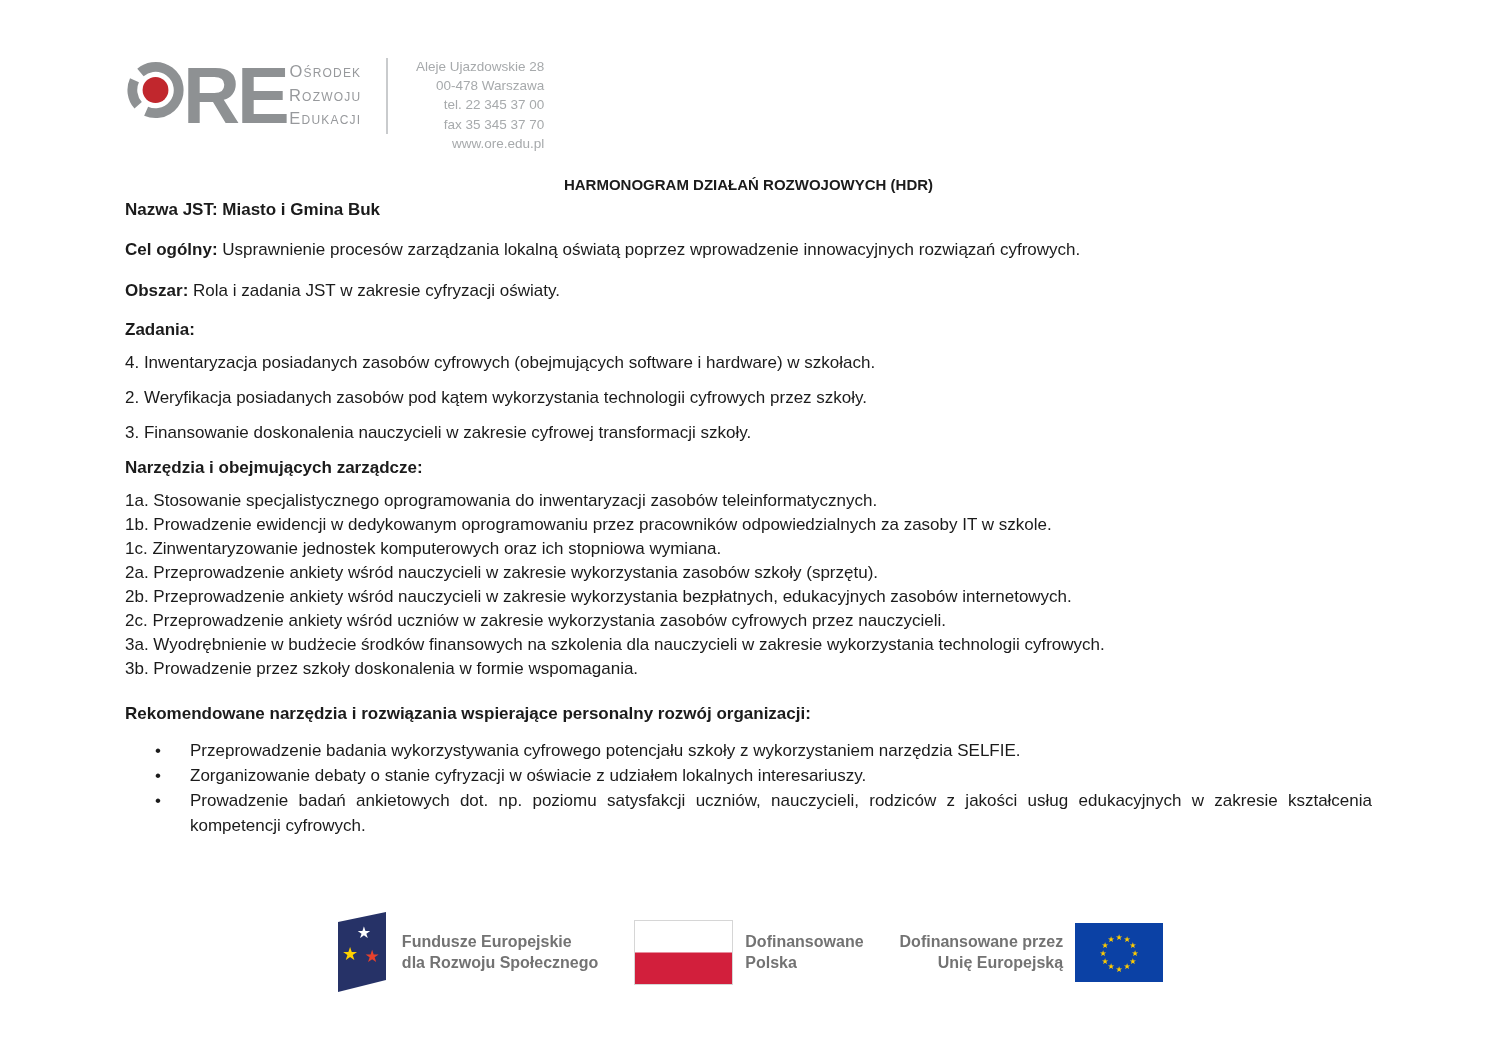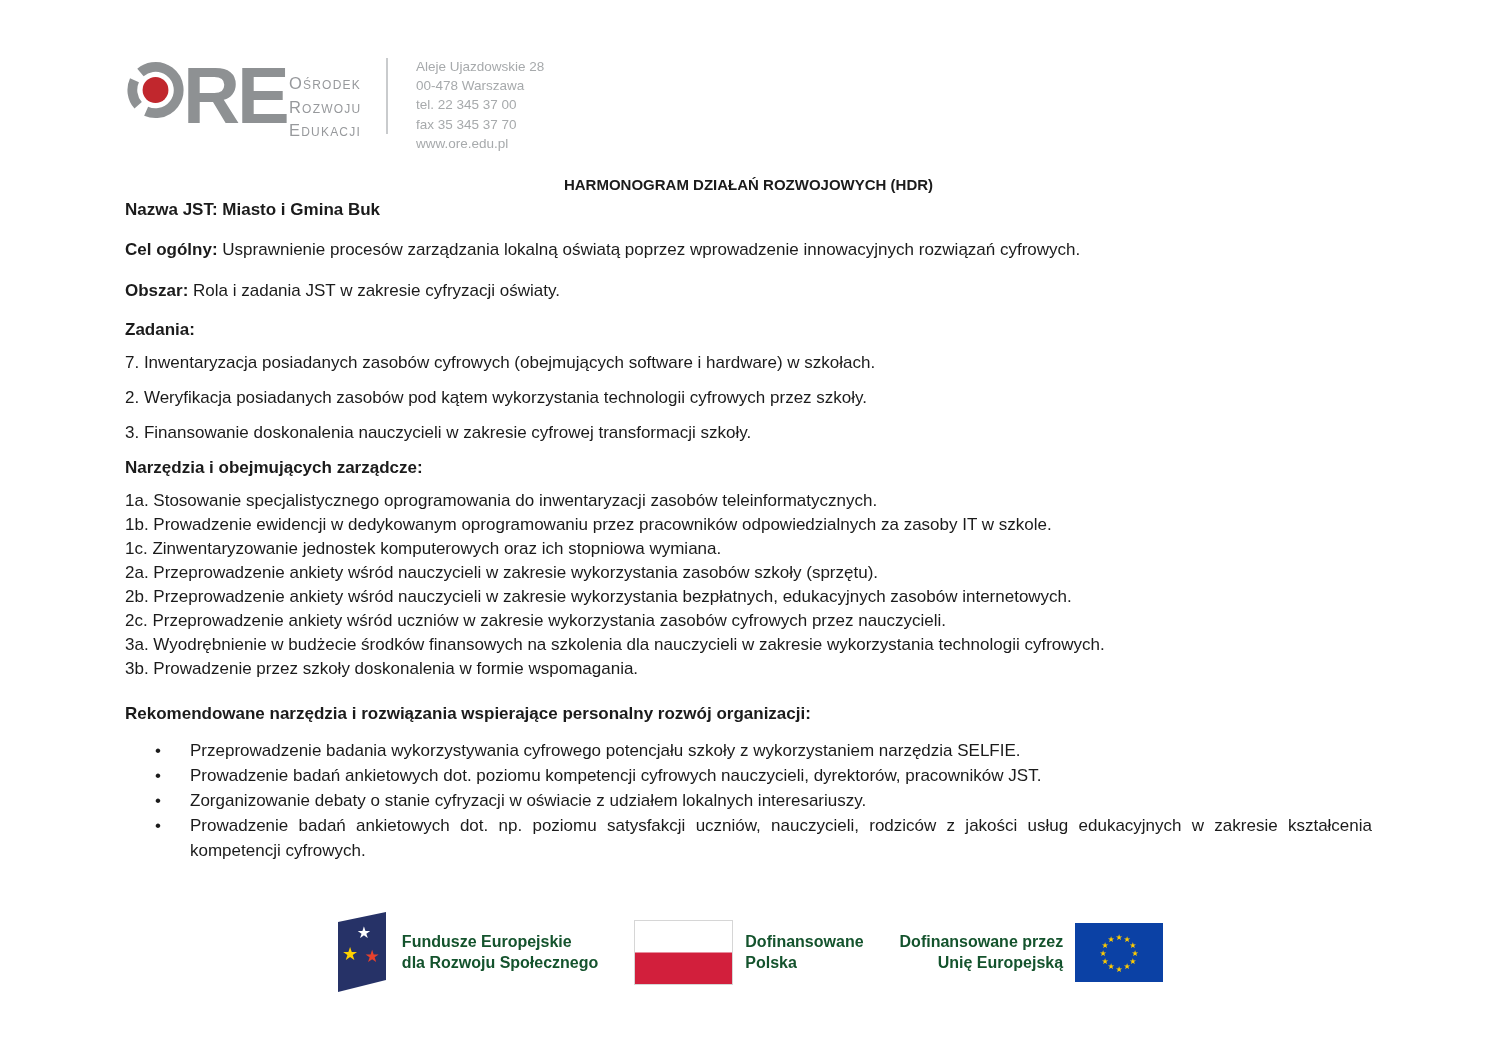--- a/index.html
+++ b/index.html
@@ -1,24 +1,24 @@
 <!DOCTYPE html>
 <html><head>
 <meta charset="utf-8">
 <style>
   html,body{margin:0;padding:0;}
   body{background:#ffffff;font-family:"Liberation Sans",sans-serif;color:#1b1b1b;}
   .page{position:relative;width:1497px;height:1058px;background:#ffffff;overflow:hidden;}
 
   
-  .header{position:absolute;left:0;top:0;width:1209px;height:150px;}
+  .header{position:absolute;left:0;top:0;width:1209px;height:150px;text-align:right;}
   .ore-mark{position:absolute;left:127px;top:58px;}
   .ore-re{position:absolute;left:183px;top:66px;font-size:79px;line-height:60px;
           font-weight:bold;color:#8e9193;letter-spacing:-3px;}
-  .ore-org{position:absolute;left:289px;top:72px;font-size:16.5px;line-height:23.5px;
+  .ore-org{position:absolute;left:289px;top:60px;font-size:16.5px;line-height:23.5px;
            color:#97999c;font-variant:small-caps;letter-spacing:1.2px;}
   .header-divider{position:absolute;left:386px;top:58px;width:2px;height:76px;background:#c9cbcd;}
   .ore-address{position:absolute;left:416px;top:57px;font-size:13.5px;line-height:19.2px;color:#a7aaac;}
 
   
   .content{position:absolute;left:125px;top:172px;width:1247px;font-size:17px;line-height:24px;}
   .doc-title{text-align:center;font-weight:bold;font-size:15px;line-height:26px;margin:0 0 17px 0;}
   .content p{margin:0;}
   .p-nazwa{font-weight:bold;margin-bottom:16px !important;}
   .p-cel{margin-bottom:17px !important;}
@@ -32,21 +32,21 @@
   .h-rekomendowane{font-weight:bold;margin-bottom:12px !important;}
   ul.bullets{list-style:none;margin:0;padding:0;}
   ul.bullets li{position:relative;padding-left:65px;line-height:25px;text-align:justify;}
   ul.bullets li::before{content:"\2022";position:absolute;left:30px;top:0;font-size:17px;}
   b{font-weight:bold;}
 
   
   .footer{position:absolute;left:0;top:910px;width:1497px;display:flex;justify-content:center;
           align-items:center;gap:36px;}
   .footer-group{display:flex;align-items:center;gap:12px;}
-  .footer-label{font-size:16px;line-height:21px;font-weight:bold;color:#14532d;}
+  .footer-label{font-size:16px;line-height:21px;font-weight:bold;color:#737373;}
   .footer-label.right{text-align:right;}
   .pl-flag-wrap{border:1px solid #d6d6d6;line-height:0;}
 </style>
 </head>
 <body>
 
 <div class="page">
 
   <div class="header">
     <svg class="ore-mark" width="57" height="64" viewBox="0 0 64 64">
@@ -72,40 +72,39 @@
   <div class="content">
     <p class="doc-title">HARMONOGRAM DZIAŁAŃ ROZWOJOWYCH (HDR)</p>
 
     <p class="p-nazwa">Nazwa JST: Miasto i Gmina Buk</p>
 
     <p class="p-cel"><b>Cel ogólny:</b> <span>Usprawnienie procesów zarządzania lokalną oświatą poprzez wprowadzenie innowacyjnych rozwiązań cyfrowych.</span></p>
 
     <p class="p-obszar"><b>Obszar:</b> <span>Rola i zadania JST w zakresie cyfryzacji oświaty.</span></p>
 
     <p class="h-zadania">Zadania:</p>
-    <p class="zadanie">7. Inwentaryzacja posiadanych zasobów cyfrowych (obejmujących software i hardware) w szkołach.</p>
+    <p class="zadanie">4. Inwentaryzacja posiadanych zasobów cyfrowych (obejmujących software i hardware) w szkołach.</p>
     <p class="zadanie">2. Weryfikacja posiadanych zasobów pod kątem wykorzystania technologii cyfrowych przez szkoły.</p>
     <p class="zadanie">3. Finansowanie doskonalenia nauczycieli w zakresie cyfrowej transformacji szkoły.</p>
 
     <p class="h-narzedzia">Narzędzia i obejmujących zarządcze:</p>
     <div class="narzedzia-block">
       <div class="line">1a. Stosowanie specjalistycznego oprogramowania do inwentaryzacji zasobów teleinformatycznych.</div>
       <div class="line">1b. Prowadzenie ewidencji w dedykowanym oprogramowaniu przez pracowników odpowiedzialnych za zasoby IT w szkole.</div>
       <div class="line">1c. Zinwentaryzowanie jednostek komputerowych oraz ich stopniowa wymiana.</div>
       <div class="line">2a. Przeprowadzenie ankiety wśród nauczycieli w zakresie wykorzystania zasobów szkoły (sprzętu).</div>
       <div class="line">2b. Przeprowadzenie ankiety wśród nauczycieli w zakresie wykorzystania bezpłatnych, edukacyjnych zasobów internetowych.</div>
       <div class="line">2c. Przeprowadzenie ankiety wśród uczniów w zakresie wykorzystania zasobów cyfrowych przez nauczycieli.</div>
       <div class="line">3a. Wyodrębnienie w budżecie środków finansowych na szkolenia dla nauczycieli w zakresie wykorzystania technologii cyfrowych.</div>
       <div class="line">3b. Prowadzenie przez szkoły doskonalenia w formie wspomagania.</div>
     </div>
 
     <p class="h-rekomendowane">Rekomendowane narzędzia i rozwiązania wspierające personalny rozwój organizacji:</p>
     <ul class="bullets">
       <li>Przeprowadzenie badania wykorzystywania cyfrowego potencjału szkoły z wykorzystaniem narzędzia SELFIE.</li>
-      <li>Prowadzenie badań ankietowych dot. poziomu kompetencji cyfrowych nauczycieli, dyrektorów, pracowników JST.</li>
       <li>Zorganizowanie debaty o stanie cyfryzacji w oświacie z udziałem lokalnych interesariuszy.</li>
       <li>Prowadzenie badań ankietowych dot. np. poziomu satysfakcji uczniów, nauczycieli, rodziców z jakości usług edukacyjnych w zakresie kształcenia kompetencji cyfrowych.</li>
     </ul>
   </div>
 
   <div class="footer">
 
     <div class="footer-group">
       <svg width="56" height="84" viewBox="0 0 56 84">
         <polygon points="4,12 52,2 52,70 4,82" fill="#263267"></polygon>

